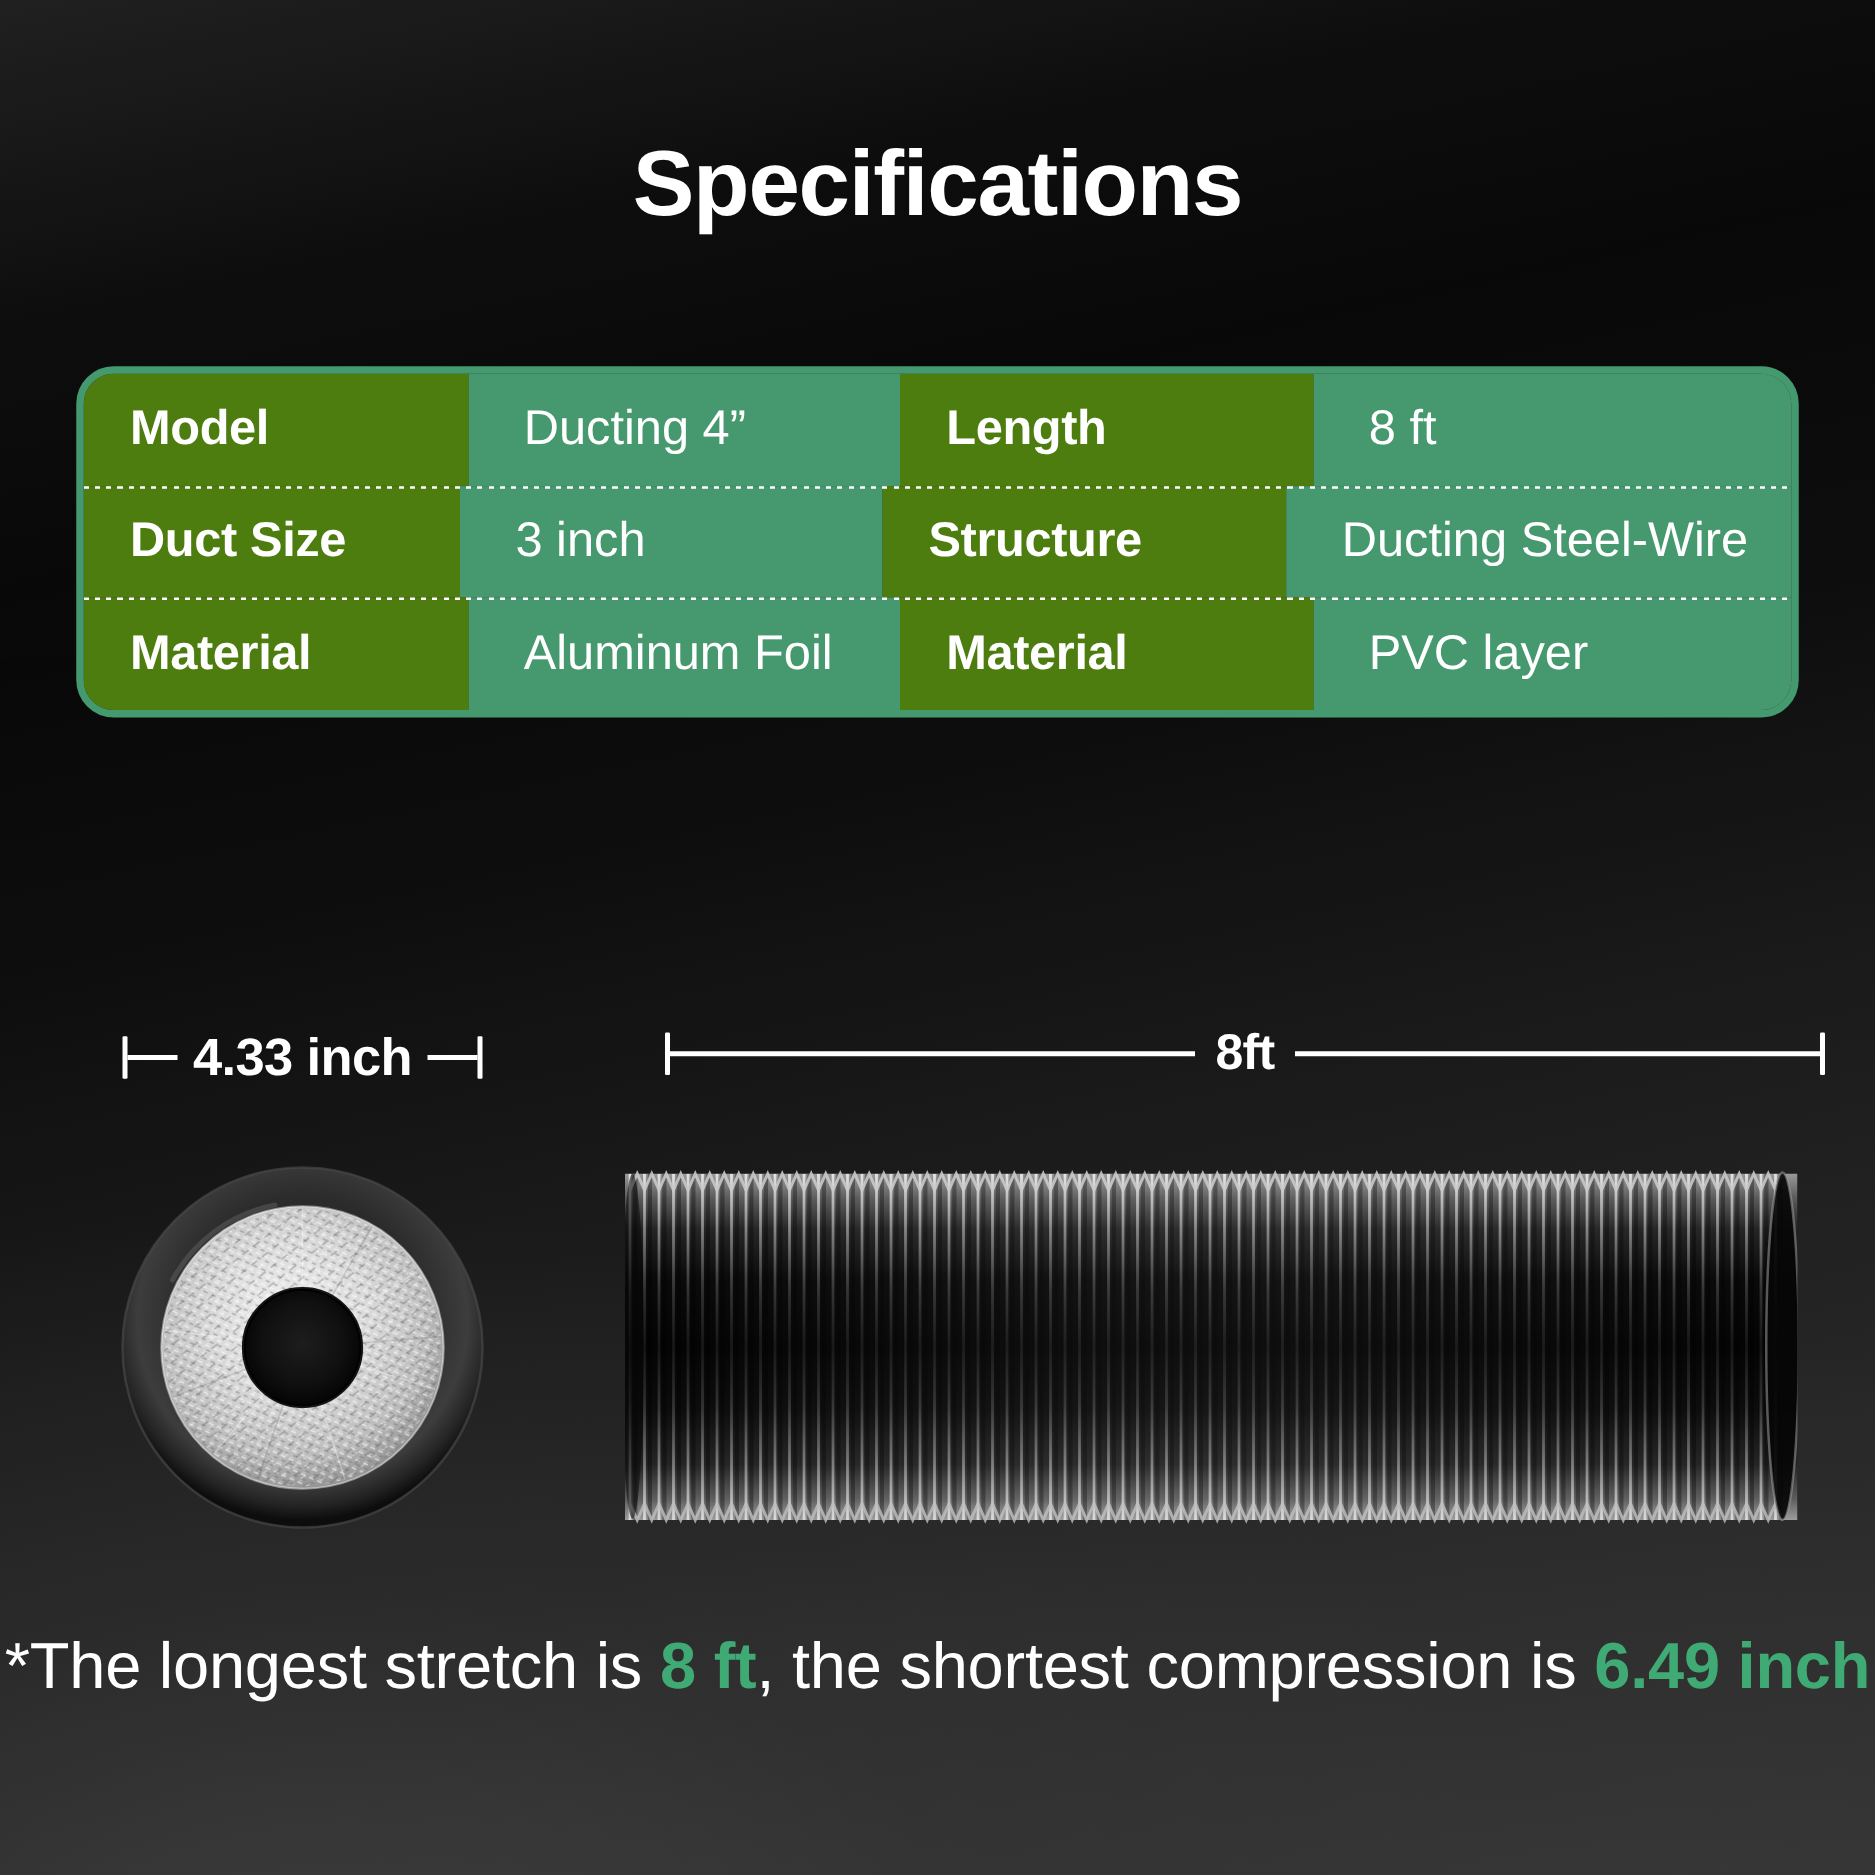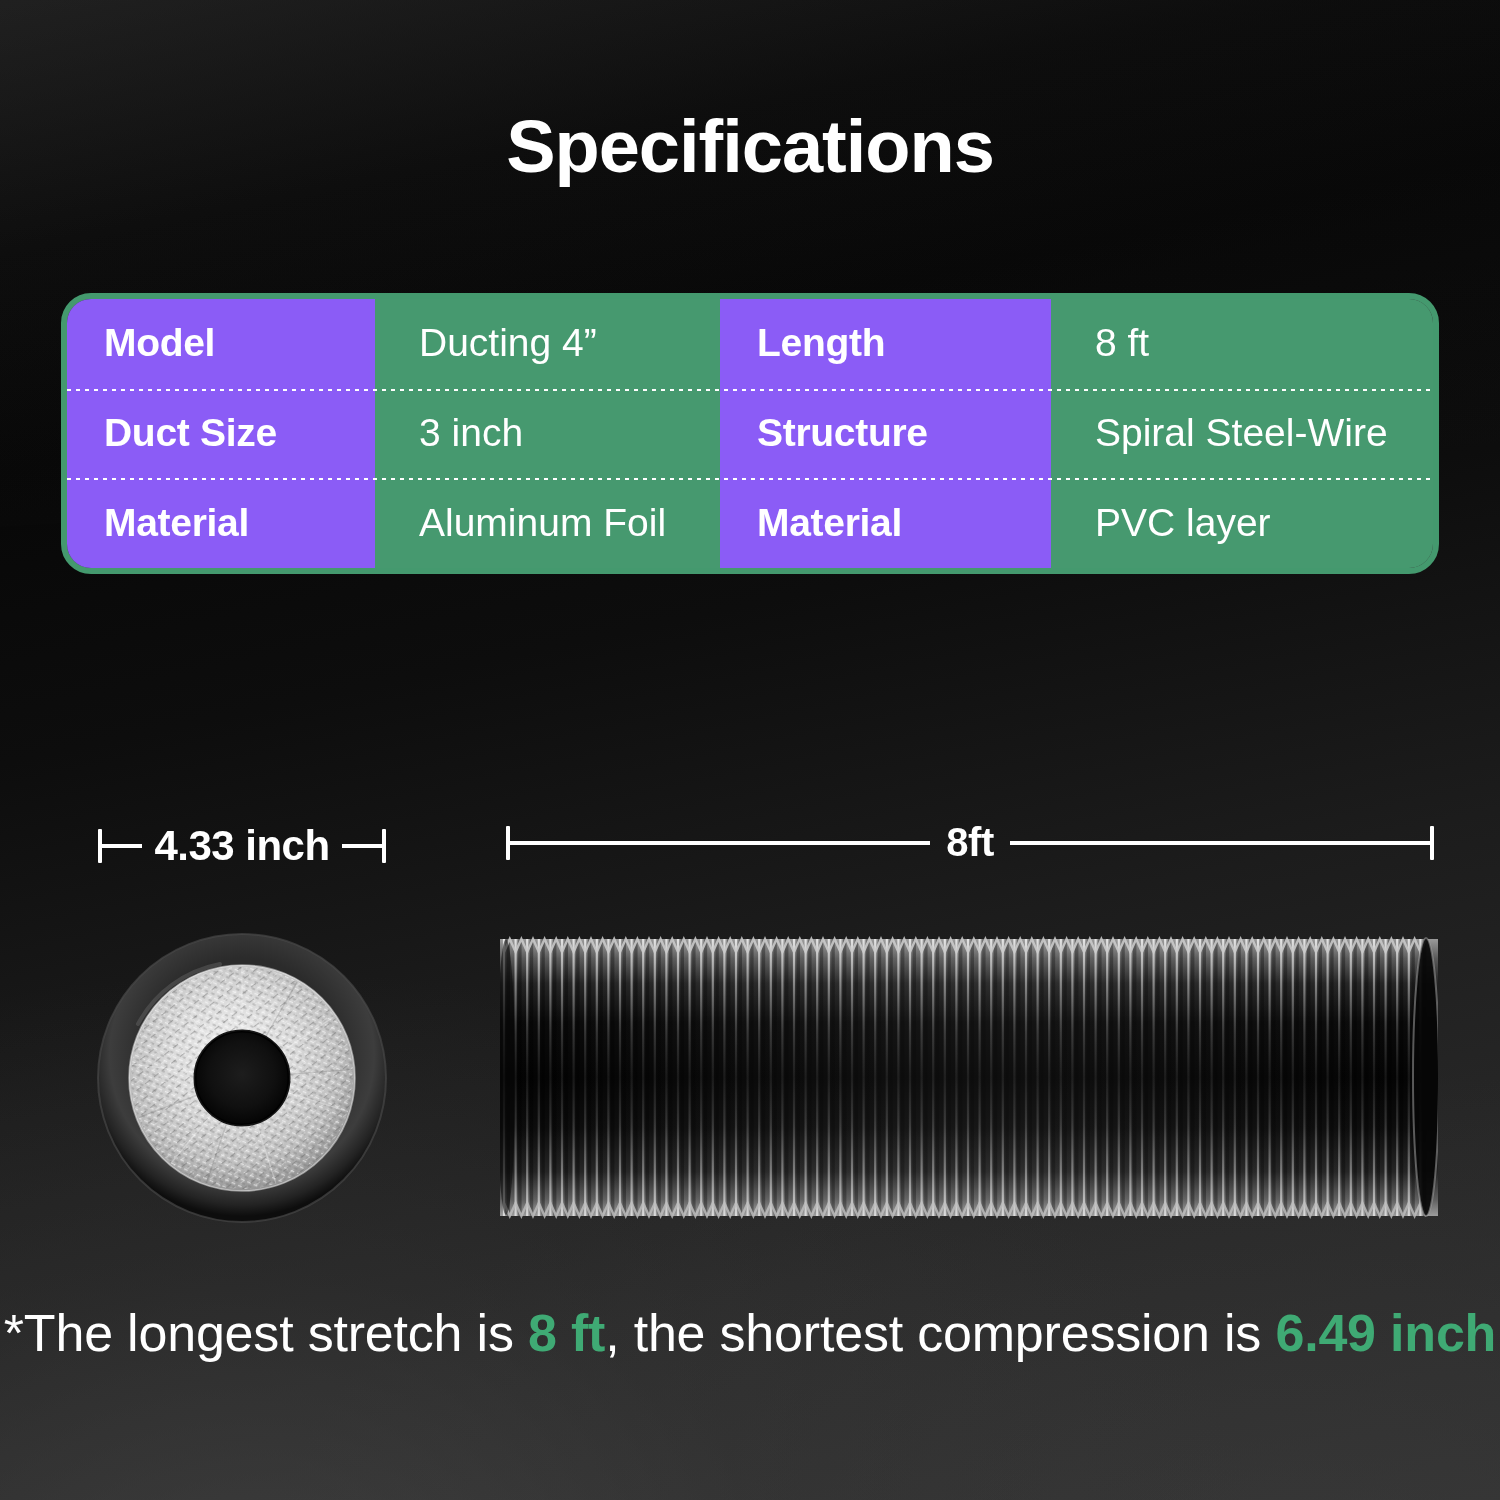--- a/index.html
+++ b/index.html
@@ -70,21 +70,21 @@
     display:flex;
     align-items:center;
     padding:0 44px;
     font-size:39px;
     line-height:1.1;
     color:#ffffff;
     overflow:hidden;
     white-space:nowrap;
   }
   .cell.key{
-    background:#8b5cf6;
+    background:#4d7c0f;
     font-weight:bold;
     letter-spacing:-0.3px;
     padding-left:37px;
   }
   .cell.val{
     background:#46996f;
     font-weight:normal;
     letter-spacing:0px;
   }
   .c1{ width:308px; }
@@ -116,21 +116,21 @@
     font-weight:bold;
     letter-spacing:-0.5px;
     padding:0 12px;
     white-space:nowrap;
   }
 
   #dim-diameter{
     left:86px; top:822px; width:300px;padding-left:12px;
   }
   #dim-length{
-    left:506px; top:820px; width:928px;
+    left:532px; top:820px; width:928px;
   }
   #dim-length .dim-label{ font-size:40px; padding:0 16px; }
 
   
   .cross-section{
     position:absolute;
     left:92px; top:928px;
     width:300px; height:300px;
     z-index:4;
   }
@@ -172,21 +172,21 @@
       <div class="cell key c1">Model</div>
       <div class="cell val c2">Ducting 4”</div>
       <div class="cell key c3">Length</div>
       <div class="cell val c4">8 ft</div>
     </div>
 
     <div class="spec-row">
       <div class="cell key c1">Duct Size</div>
       <div class="cell val c2">3 inch</div>
       <div class="cell key c3">Structure</div>
-      <div class="cell val c4">Spiral Steel-Wire</div>
+      <div class="cell val c4">Ducting Steel-Wire</div>
     </div>
 
     <div class="spec-row">
       <div class="cell key c1">Material</div>
       <div class="cell val c2">Aluminum Foil</div>
       <div class="cell key c3">Material</div>
       <div class="cell val c4">PVC layer</div>
     </div>
 
   </div>

